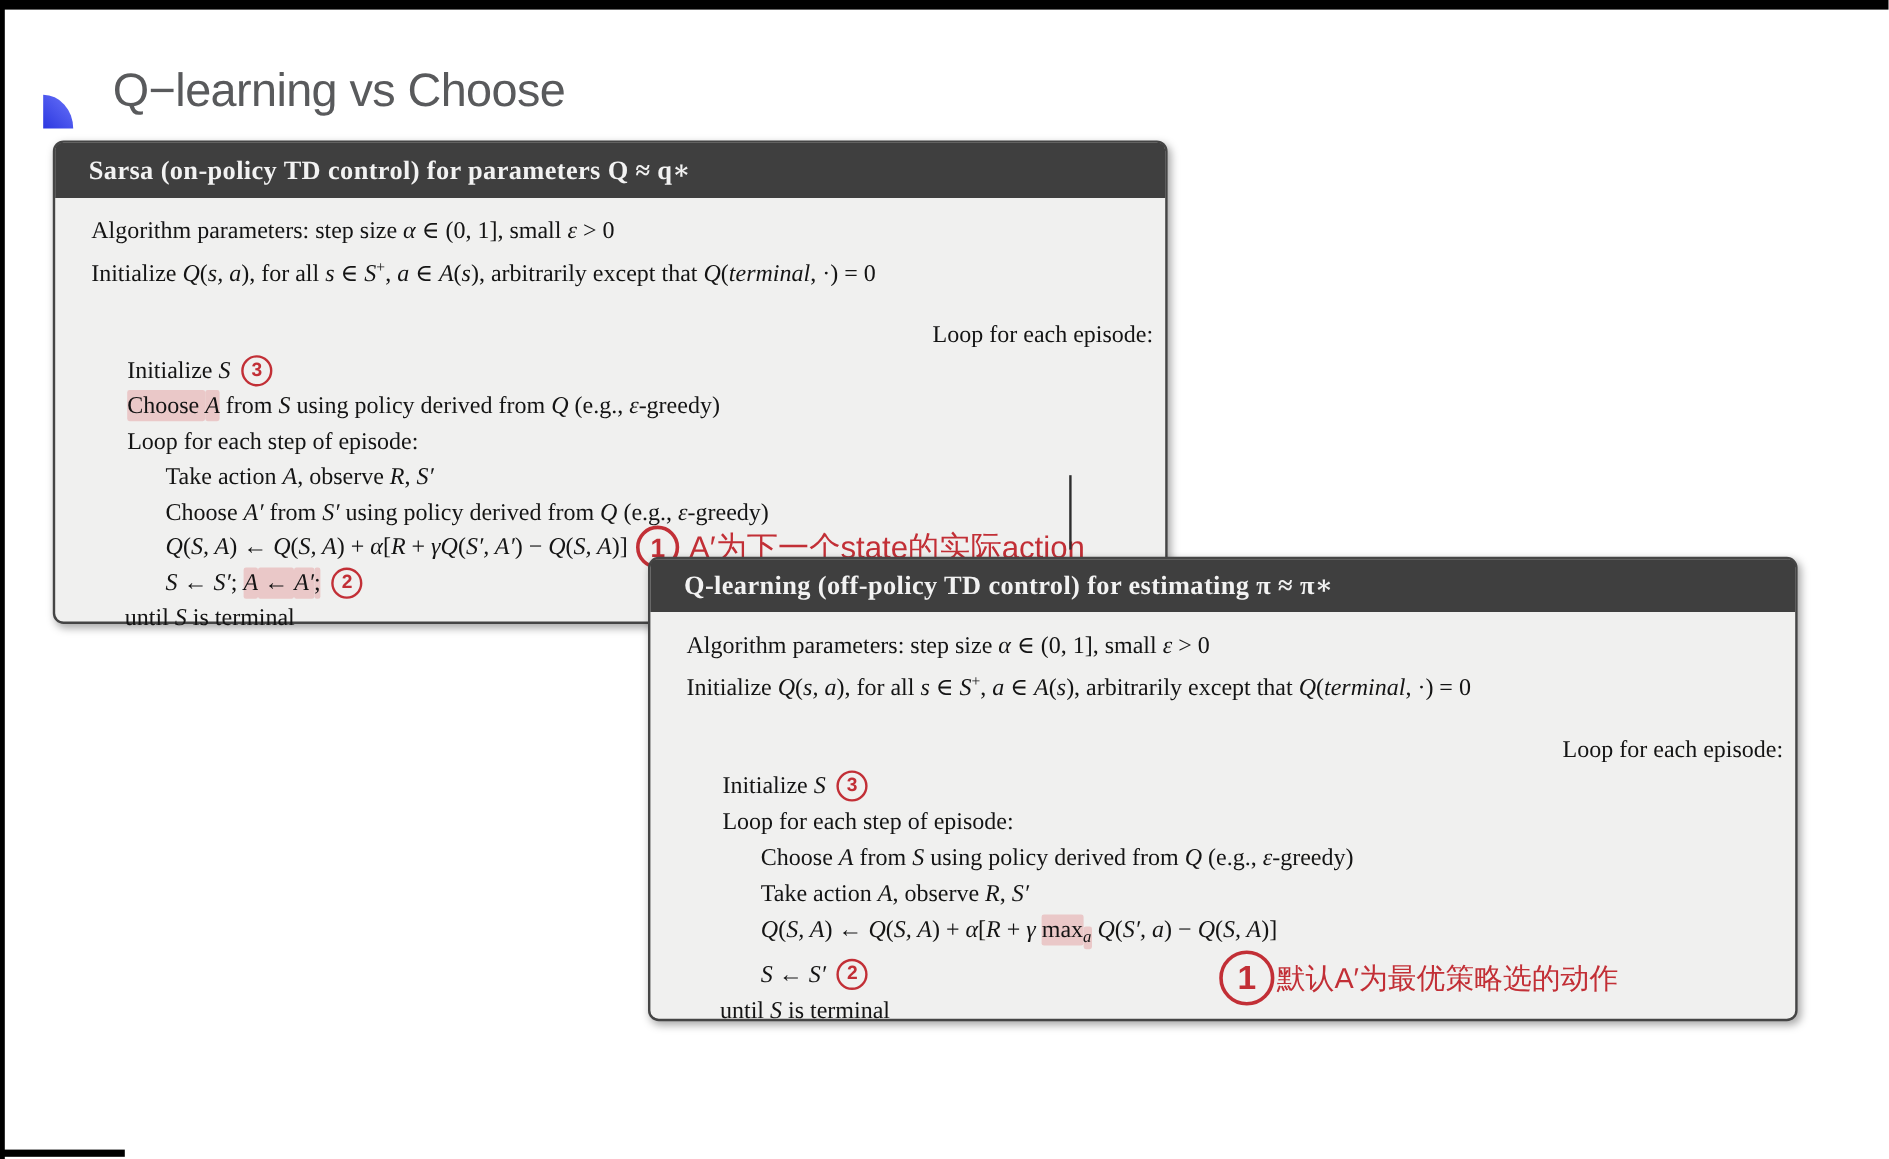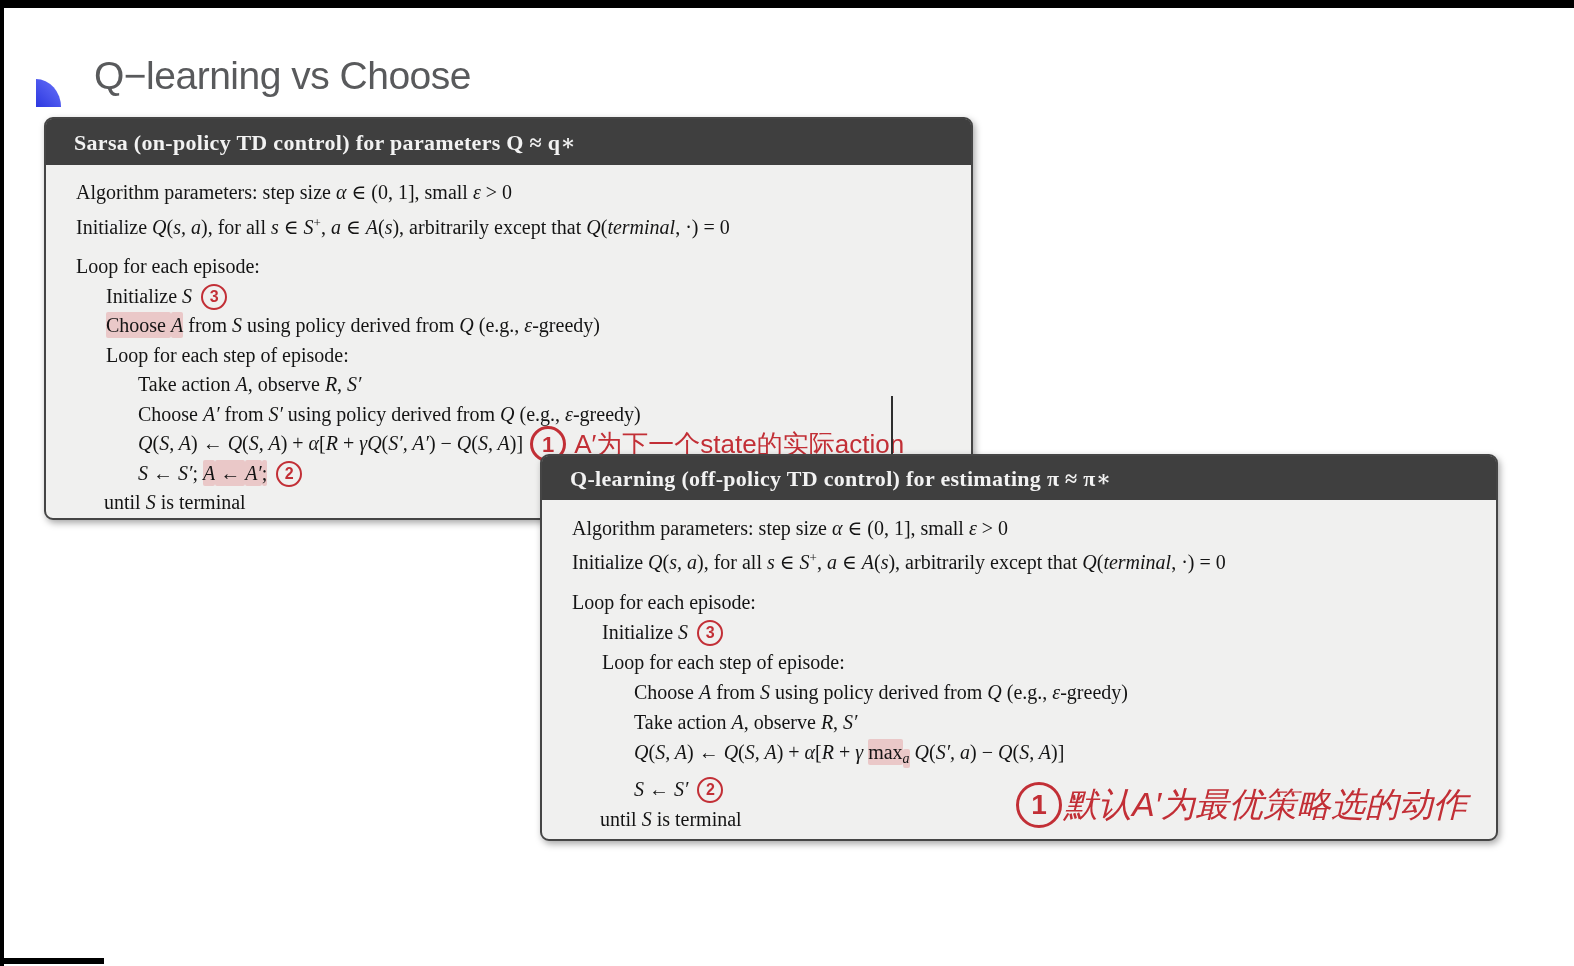--- a/index.html
+++ b/index.html
@@ -35,32 +35,32 @@
     letter-spacing:-0.5px;white-space:nowrap;
   }
 
   
   .algo-box{
     position:absolute;background:var(--panel-bg,#f0f0ef);
     border:2px solid var(--panel-border,#454545);border-radius:9px;
     box-shadow:2px 3px 7px rgba(0,0,0,0.35);
   }
   .box-sarsa{left:44px;top:117px;width:929px;height:403px;z-index:1;}
-  .box-q{left:540px;top:454px;width:958px;height:387px;z-index:3;}
+  .box-q{left:540px;top:464px;width:958px;height:387px;z-index:3;}
   .algo-header{
     height:46px;background:var(--header-bg,#3f3f3f);color:#f2f2f2;
     border-radius:6px 6px 0 0;display:flex;align-items:center;
     padding-left:28px;font-weight:bold;font-size:22px;letter-spacing:0.3px;
     white-space:nowrap;
   }
   .box-q .algo-header{height:44px;}
   .algo-body{padding:13px 10px 0 30px;font-size:20px;color:#141414;}
   .algo-line{line-height:29.5px;white-space:pre;}
   .box-q .algo-line{line-height:30px;}
-  .algo-line.gap{margin-top:10px;}
+  .algo-line.gap{margin-top:22px;text-align:right;}
 
   
   .seg-i{font-style:italic;}
   .seg-h,.seg-hi,.seg-hs{background:var(--highlight-pink,#eac8c8);padding-top:2px;padding-bottom:2px;border-radius:2px;}
   .seg-hi{font-style:italic;}
   .seg-hs{font-style:italic;font-size:14px;vertical-align:-4px;}
   .seg-sup{font-size:13px;vertical-align:7px;}
   .seg-n{
     font-family:"Liberation Sans","DejaVu Sans",sans-serif;
     color:var(--annotation-red,#c22f36);font-size:26px;
@@ -80,21 +80,21 @@
     position:absolute;left:474px;top:326px;z-index:4;
     display:flex;align-items:center;white-space:nowrap;
   }
   .circ-xl{
     width:46px;height:46px;border:3px solid var(--annotation-red,#c22f36);border-radius:50%;
     color:var(--annotation-red,#c22f36);font-family:"Liberation Sans","DejaVu Sans",sans-serif;
     font-weight:bold;font-size:28px;line-height:40px;text-align:center;flex:0 0 auto;
   }
   .note-q-text{
     font-family:"Liberation Sans","DejaVu Sans",sans-serif;
-    color:var(--annotation-red,#c22f36);font-size:34px;margin-left:2px;font-style:italic;
+    color:var(--annotation-red,#c22f36);font-size:24px;margin-left:2px;
   }
 
   .caret-artifact{position:absolute;left:891px;top:396px;width:2px;height:62px;background:#2e2e2e;z-index:2;}
 </style>
 </head>
 <body>
 
 <div class="stage">
 
   <div class="frame-top"></div>

